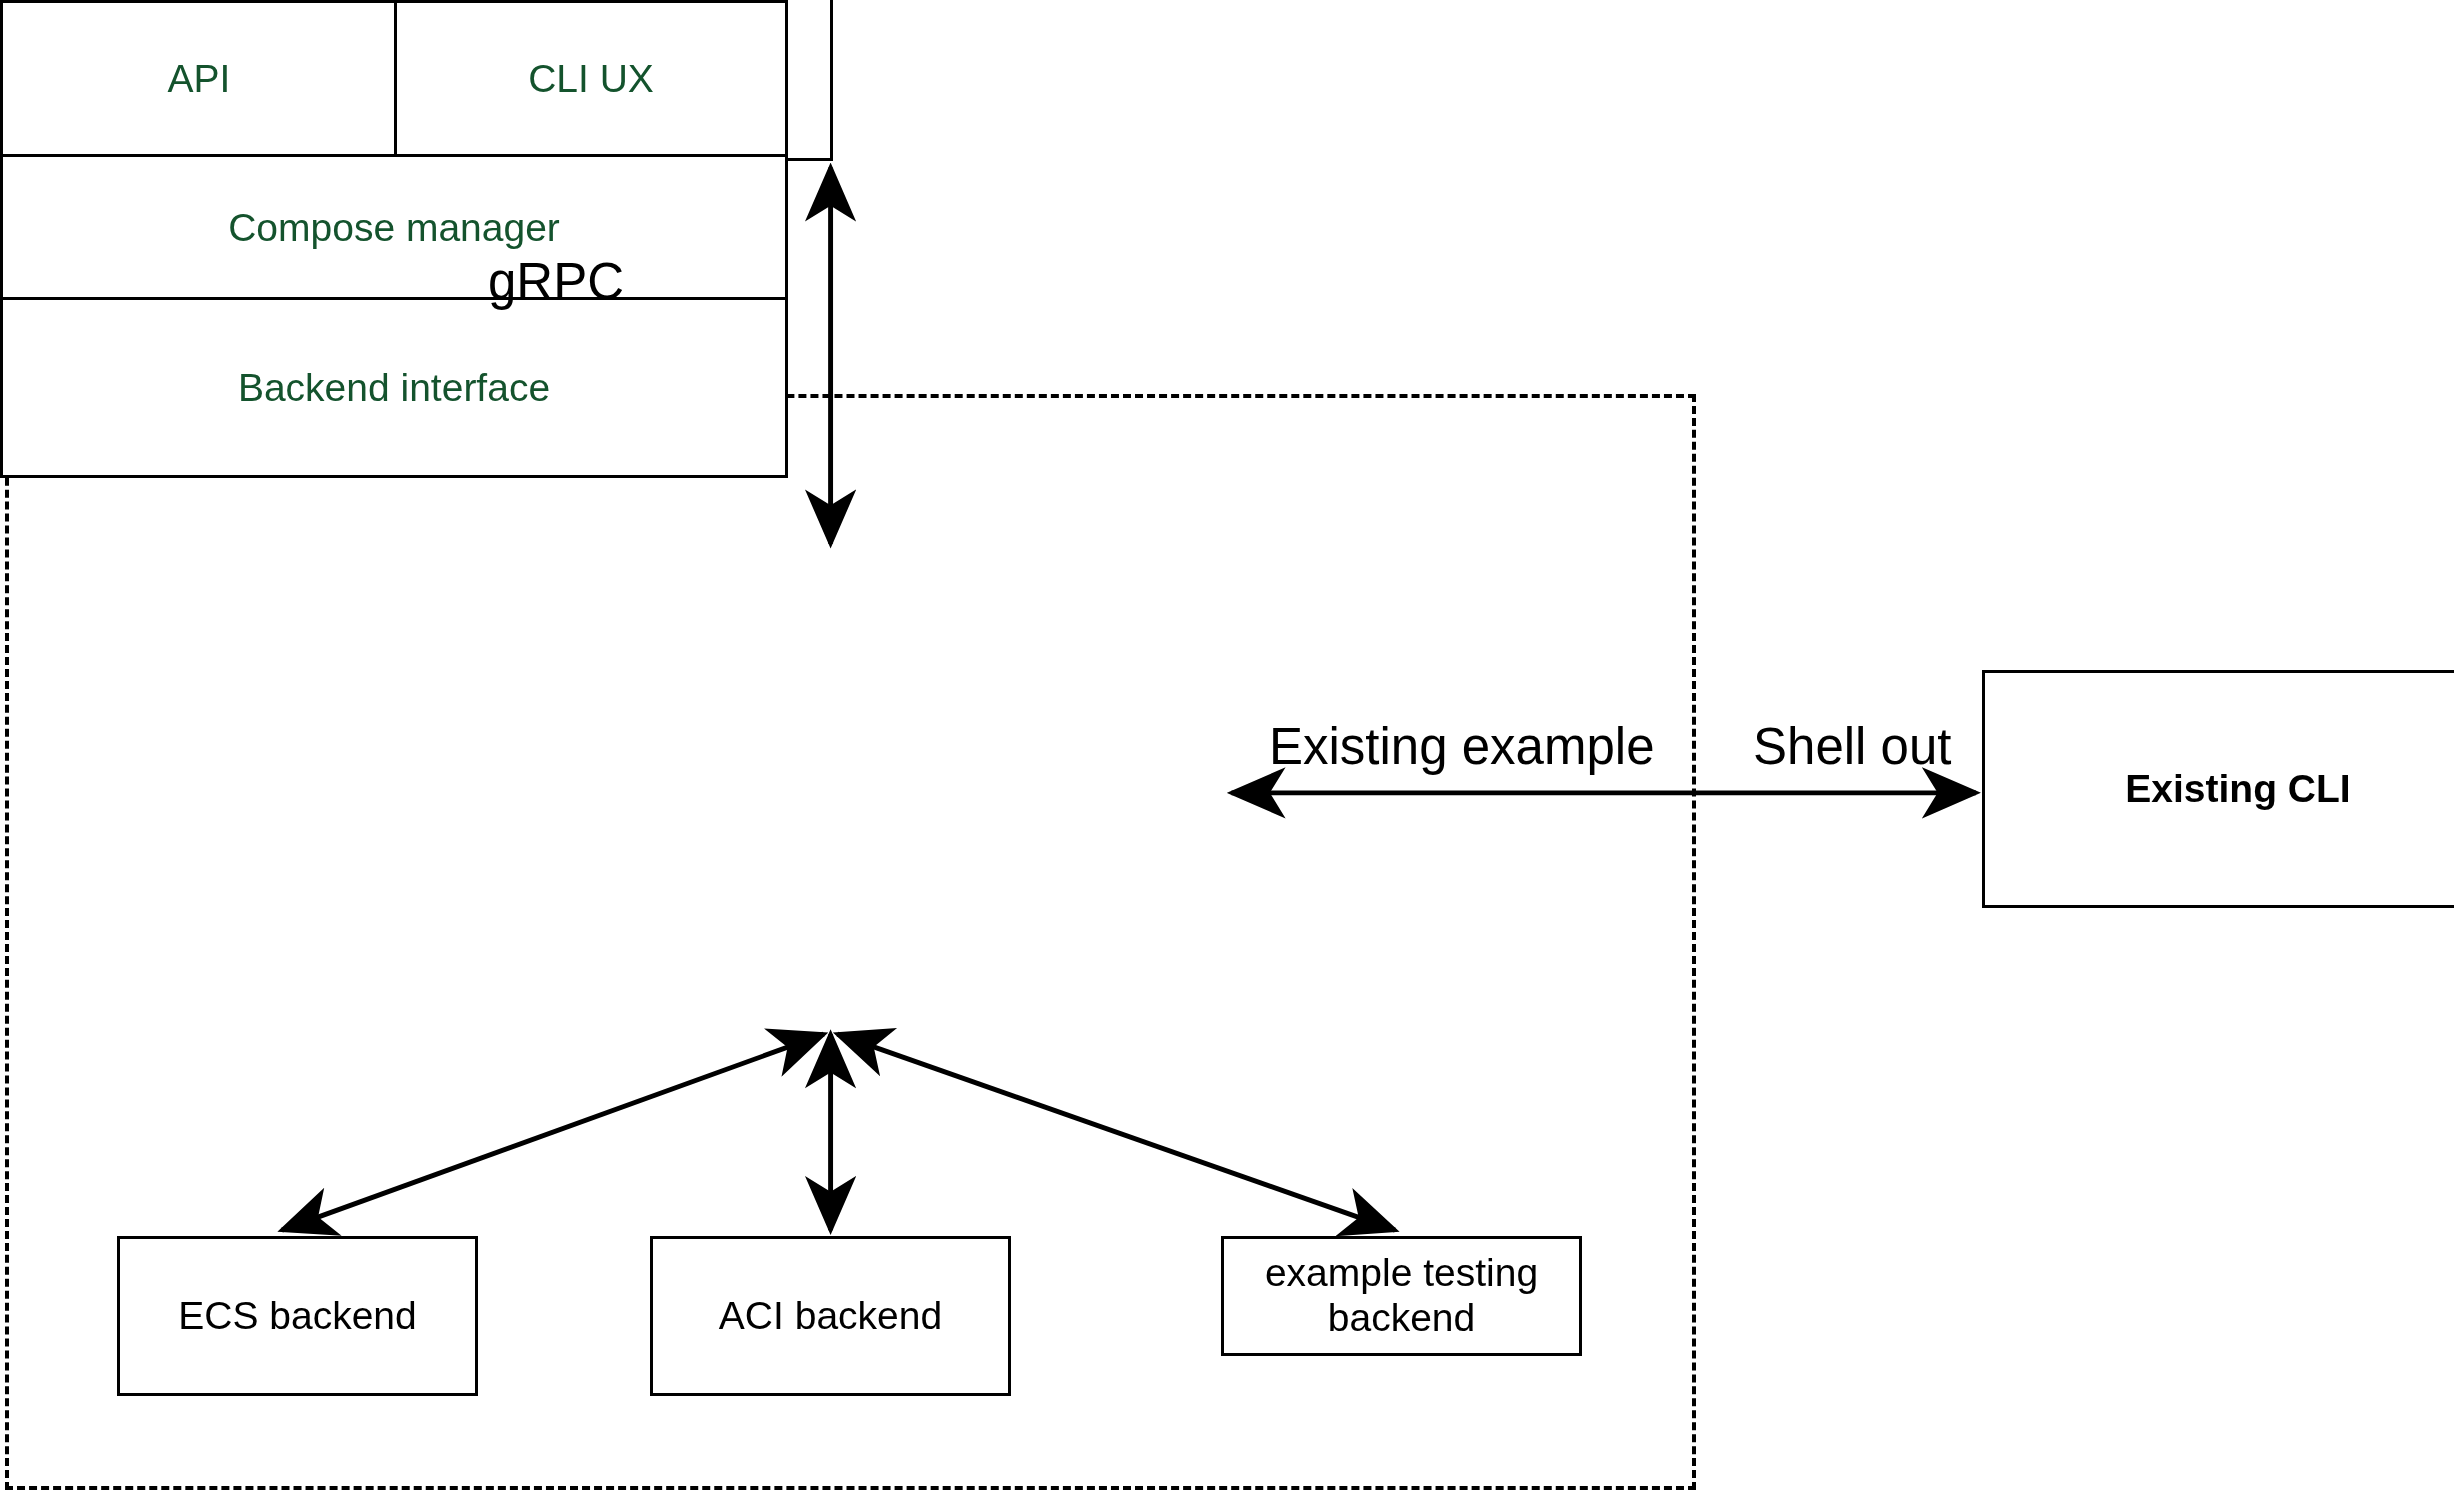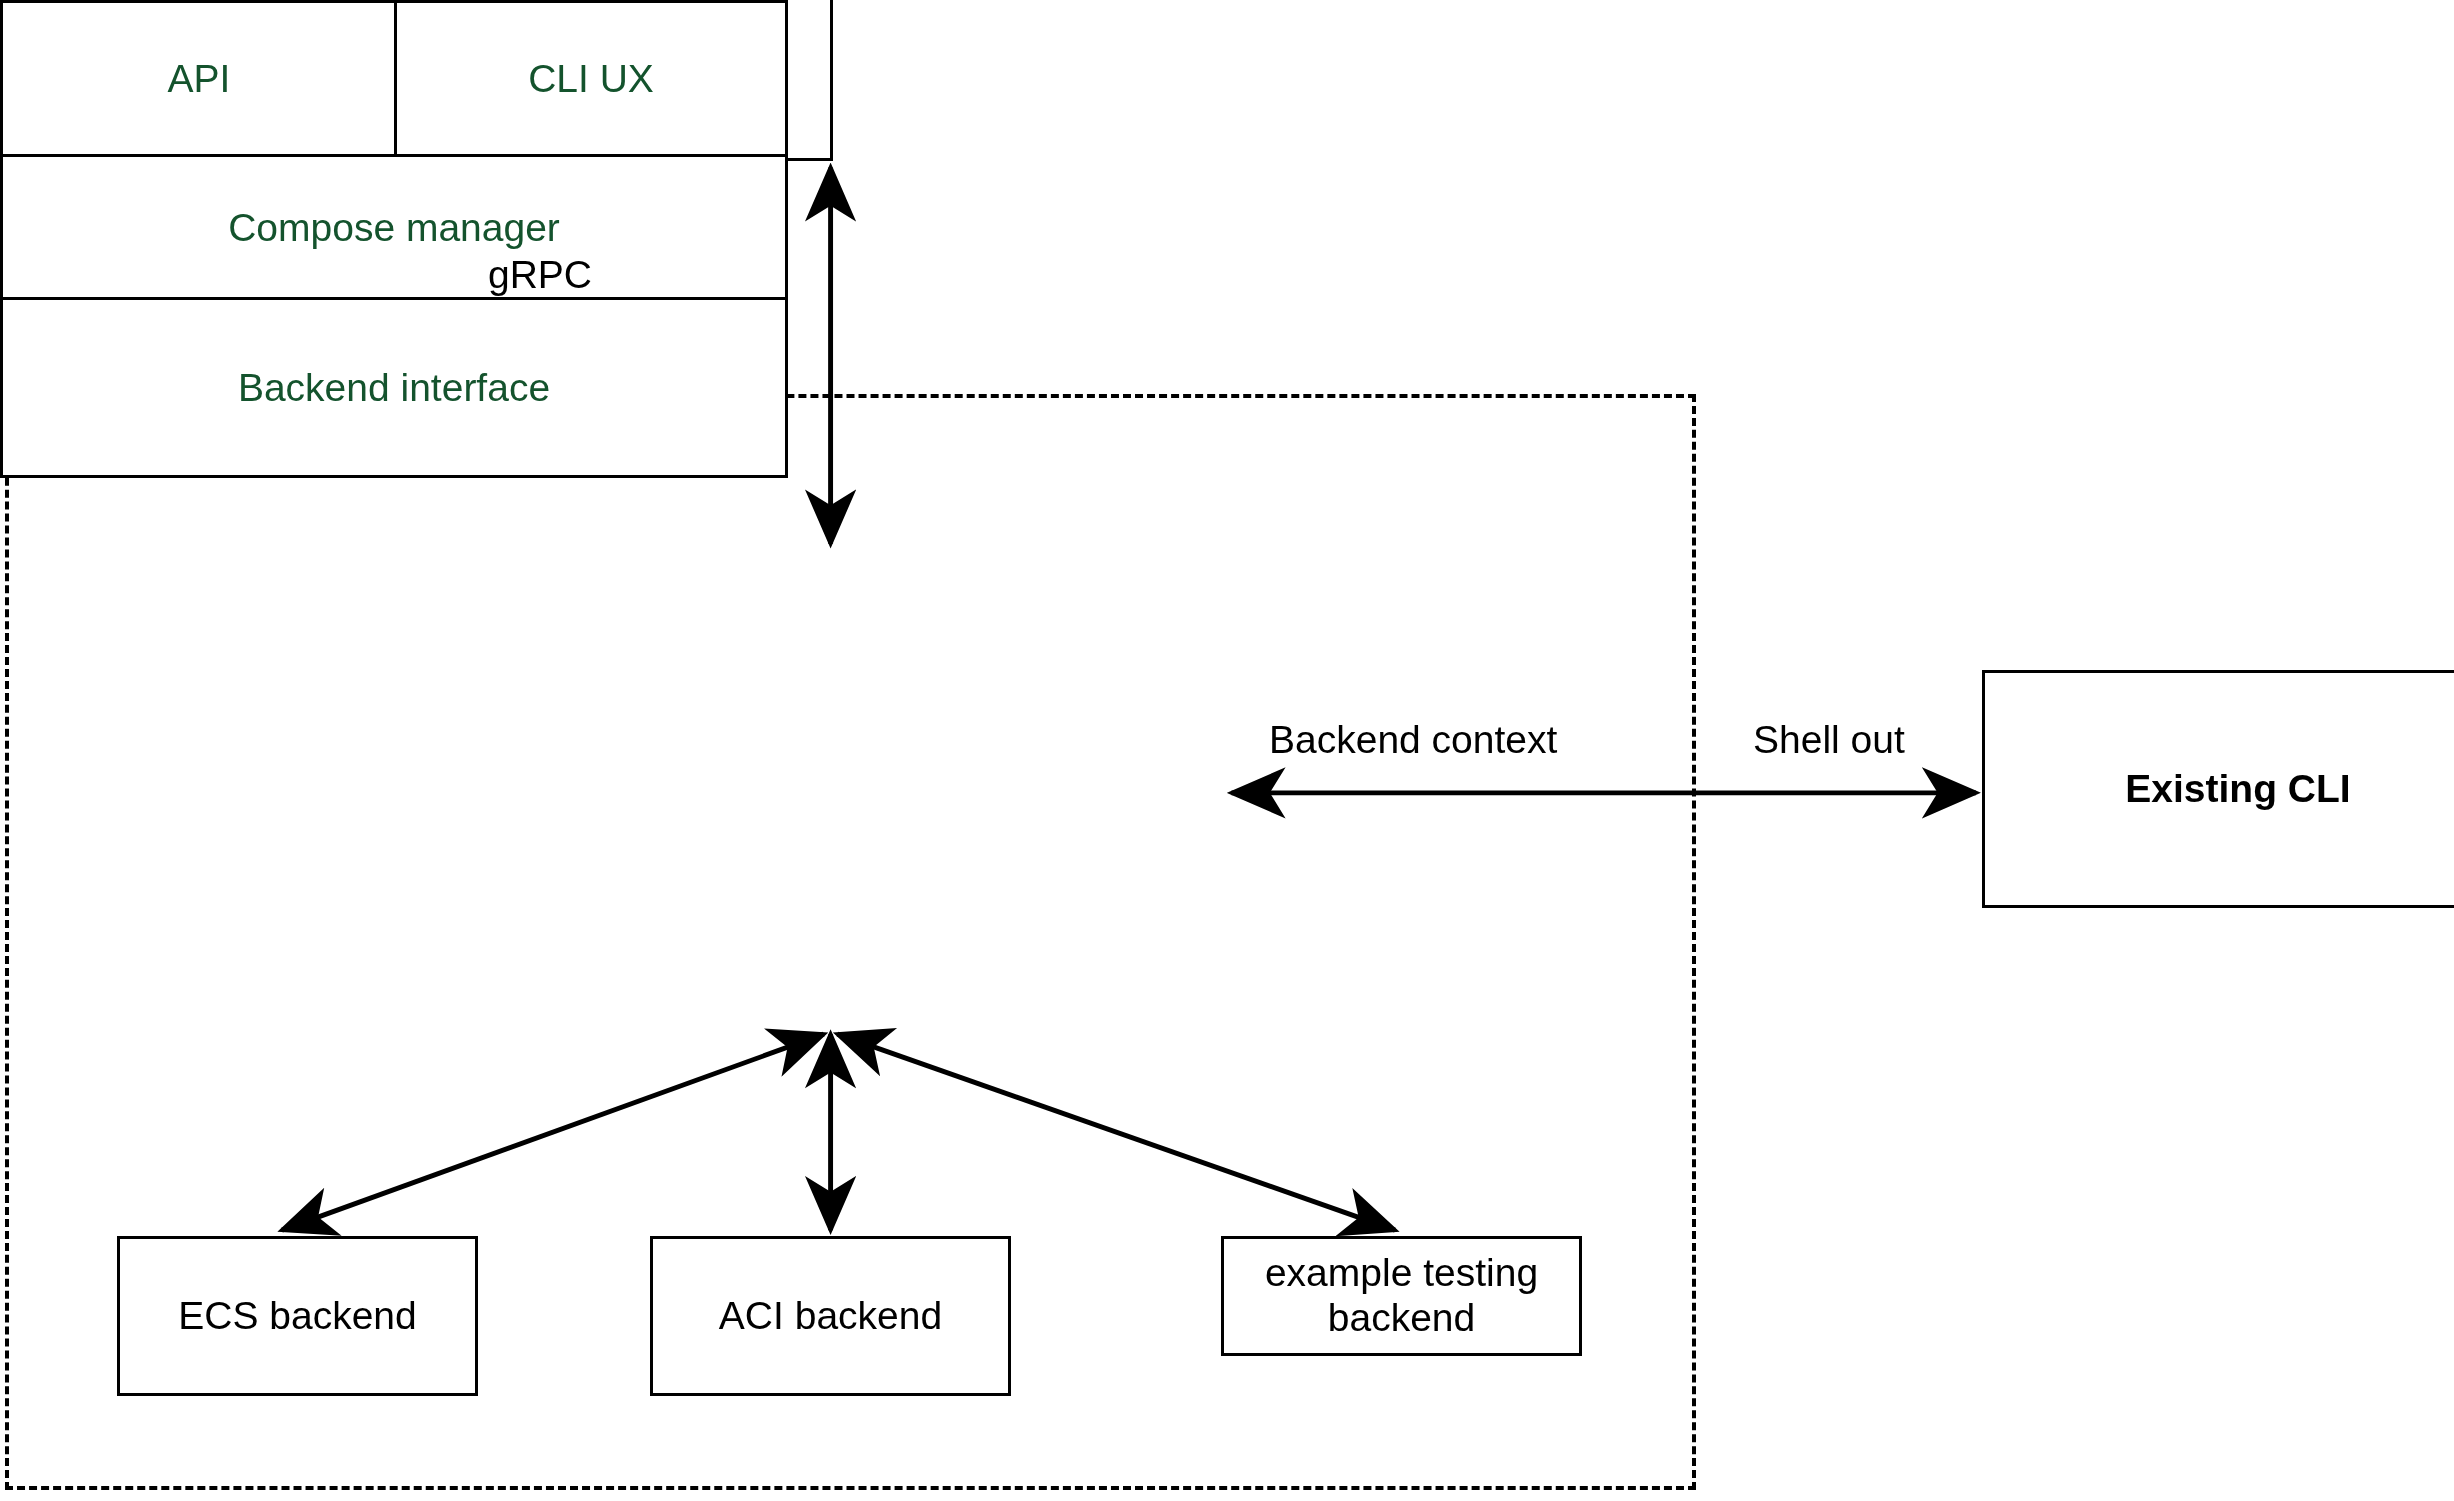--- a/index.html
+++ b/index.html
@@ -58,21 +58,21 @@
   #cell-backend    { left: 0px;   top: 297px; width: 788px; height: 181px; }
 
   #existing-cli    { left: 1982px; top: 670px;  width: 512px; height: 238px; }
   #ecs-backend     { left: 79px;   top: 1236px; width: 361px; height: 160px; margin-left: 38px; }
   #aci-backend     { left: 650px;  top: 1236px; width: 361px; height: 160px; }
   #example-backend { left: 1221px; top: 1236px; width: 361px; height: 120px; }
 
   .edge-label {
     position: absolute;
     color: #000000;
-    font-size: 39px;
+    font-size: 51px;
     white-space: nowrap;
     line-height: 1.1;
     text-align: right;
   }
   #label-grpc      { left: 488px;  top: 254px; }
   #label-existing  { left: 1269px; top: 719px; }
   #label-shellout  { left: 1753px; top: 719px; }
 
   #compose-cli-boundary {
     position: absolute;
@@ -152,17 +152,17 @@
 
   <div class="node" id="aci-backend">
     <span>ACI backend</span>
   </div>
 
   <div class="node" id="example-backend">
     <span>example testing backend</span>
   </div>
 
   <div class="edge-label" id="label-grpc">gRPC</div>
-  <div class="edge-label" id="label-existing">Backend context</div>
+  <div class="edge-label" id="label-existing">Existing example</div>
   <div class="edge-label" id="label-shellout">Shell out</div>
 
 </div>
 
 
 </body></html>

